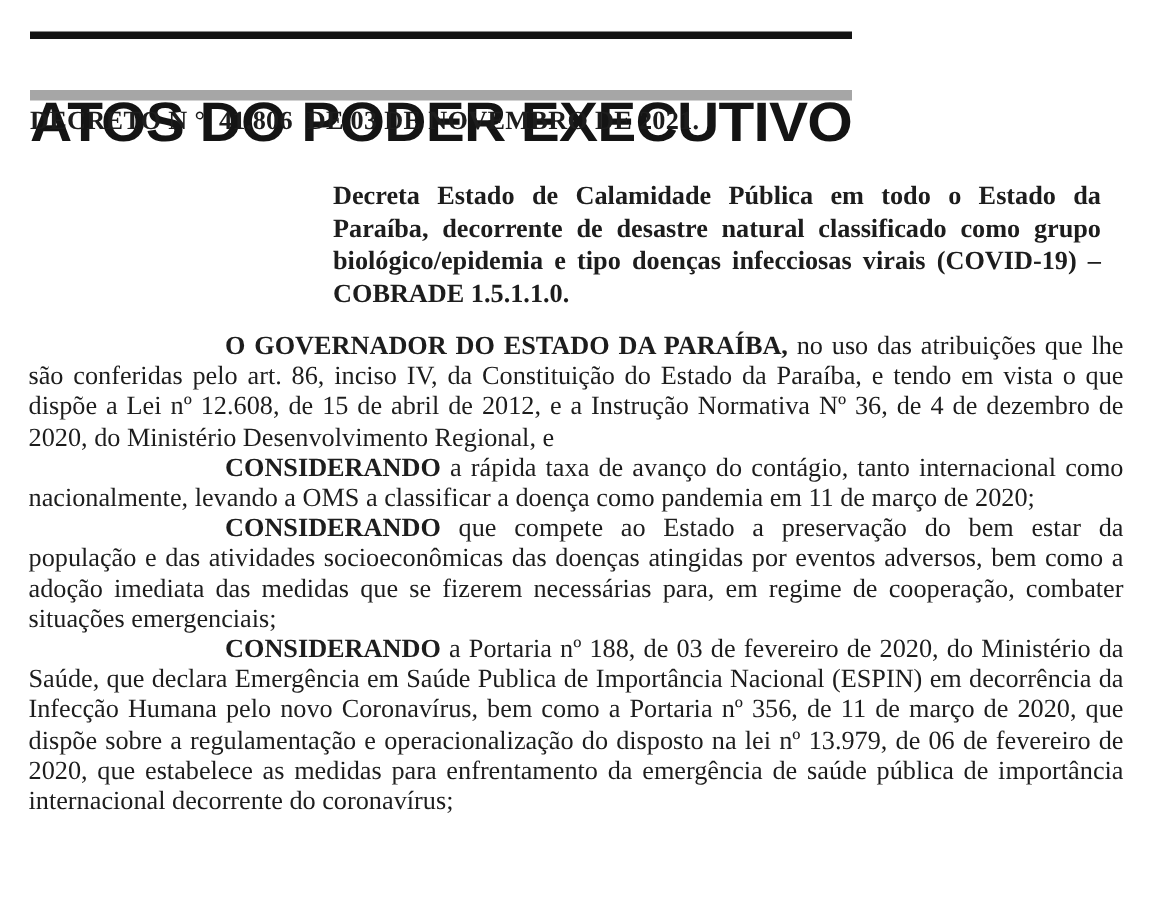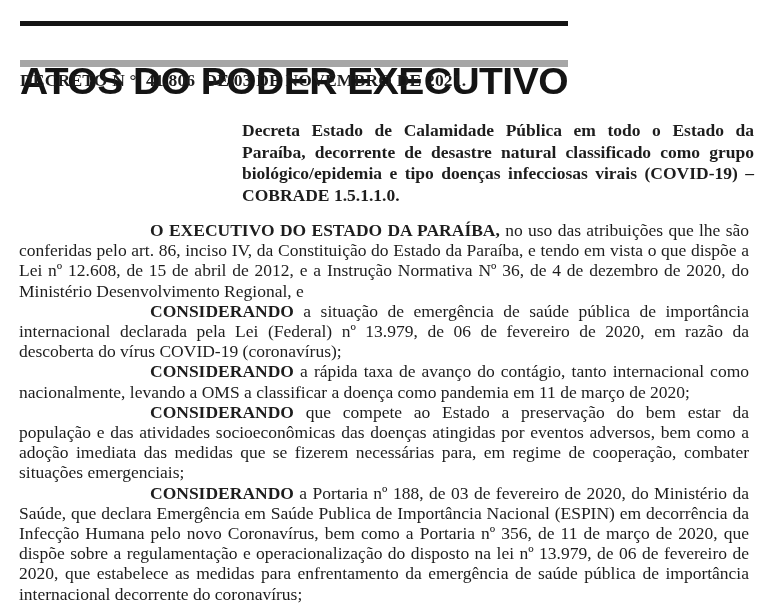--- a/index.html
+++ b/index.html
@@ -40,21 +40,21 @@
     position: absolute;
     left: 20px; top: 70px;
     font-size: 17.5px;
     font-weight: bold;
     white-space: pre;
     letter-spacing: 0.2px;
     text-align: right;
   }
   .decree-summary {
     position: absolute;
-    left: 242px; top: 120px;
+    left: 222px; top: 120px;
     width: 512px;
     font-size: 17.5px;
     font-weight: bold;
     line-height: 21.6px;
     text-align: justify;
     hyphens: auto;
     -webkit-hyphens: auto;
   }
   .decree-body {
     position: absolute;
@@ -83,22 +83,21 @@
   </svg>
 </div>
 
 <div class="rule-gray"></div>
 
 <div class="decree-number">DECRETO N °  41.806  DE 03 DE NOVEMBRO DE 2021.</div>
 
 <div class="decree-summary">Decreta Estado de Calamidade Pública em todo o Estado da Paraíba, decorrente de desastre natural classificado como grupo biológico/epidemia e tipo doenças infecciosas virais (COVID-19) – COBRADE 1.5.1.1.0.</div>
 
 <div class="decree-body">
-  <p class="para"><b class="lead">O EXECUTIVO DO ESTADO DA PARAÍBA,</b><span class="rest"> no uso das atribuições que lhe são conferidas pelo art. 86, inciso IV, da Constituição do Estado da Paraíba, e tendo em vista o que dispõe a Lei nº 12.608, de 15 de abril de 2012, e a Instrução Normativa Nº 36, de 4 de dezembro de 2020, do Ministério Desenvolvimento Regional, e</span></p>
+  <p class="para"><b class="lead">O GOVERNADOR DO ESTADO DA PARAÍBA,</b><span class="rest"> no uso das atribuições que lhe são conferidas pelo art. 86, inciso IV, da Constituição do Estado da Paraíba, e tendo em vista o que dispõe a Lei nº 12.608, de 15 de abril de 2012, e a Instrução Normativa Nº 36, de 4 de dezembro de 2020, do Ministério Desenvolvimento Regional, e</span></p>
 
-  <p class="para"><b class="lead">CONSIDERANDO</b><span class="rest"> a situação de emergência de saúde pública de importância internacional declarada pela Lei (Federal) nº 13.979, de 06 de fevereiro de 2020, em razão da descoberta do vírus COVID-19 (coronavírus);</span></p>
 
   <p class="para"><b class="lead">CONSIDERANDO</b><span class="rest"> a rápida taxa de avanço do contágio, tanto internacional como nacionalmente, levando a OMS a classificar a doença como pandemia em 11 de março de 2020;</span></p>
 
   <p class="para"><b class="lead">CONSIDERANDO</b><span class="rest"> que compete ao Estado a preservação do bem estar da população e das atividades socioeconômicas das doenças atingidas por eventos adversos, bem como a adoção imediata das medidas que se fizerem necessárias para, em regime de cooperação, combater situações emergenciais;</span></p>
 
   <p class="para"><b class="lead">CONSIDERANDO</b><span class="rest"> a Portaria nº 188, de 03 de fevereiro de 2020, do Ministério da Saúde, que declara Emergência em Saúde Publica de Importância Nacional (ESPIN) em decorrência da Infecção Humana pelo novo Coronavírus, bem como a Portaria nº 356, de 11 de março de 2020, que dispõe sobre a regulamentação e operacionalização do disposto na lei nº 13.979, de 06 de fevereiro de 2020, que estabelece as medidas para enfrentamento da emergência de saúde pública de importância internacional decorrente do coronavírus;</span></p>
 </div>
 
 </body></html>

